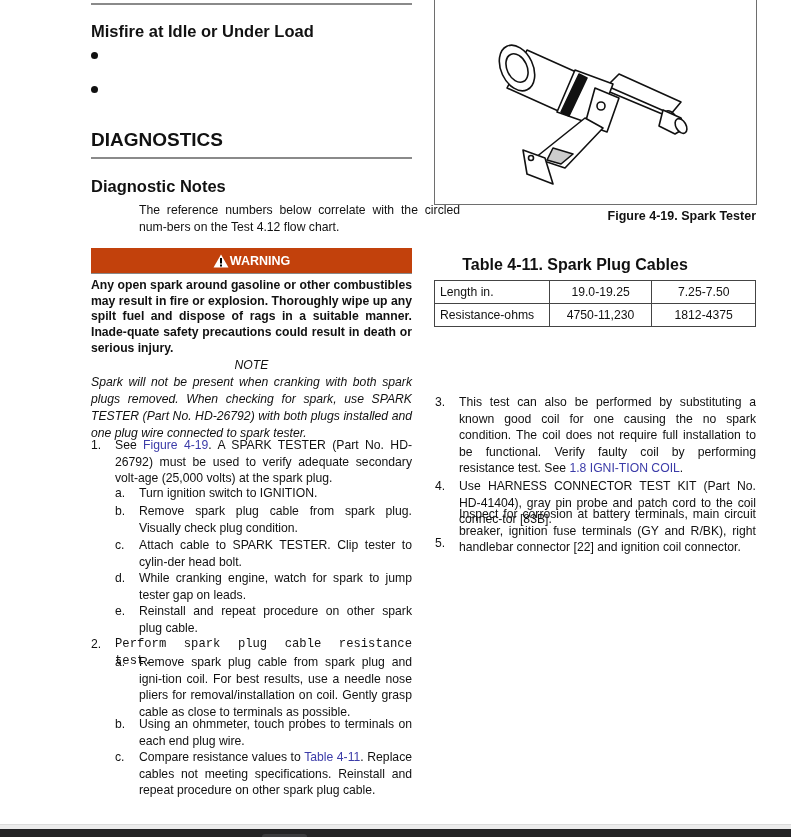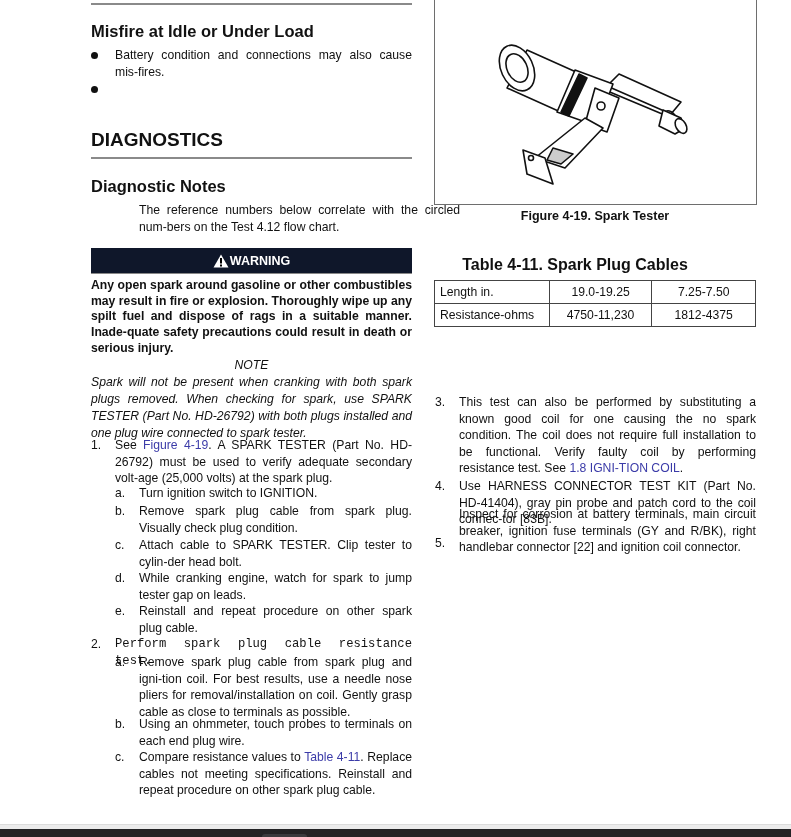--- a/index.html
+++ b/index.html
@@ -12,52 +12,51 @@
   .rule { position: absolute; background: #8a8a8a; }
   .h2 { font-weight: bold; font-size: 16.5px; letter-spacing: 0; }
   .h1 { font-weight: bold; font-size: 19px; }
   .p { font-size: 12.2px; line-height: 16.5px; text-align: justify; }
   .link { color: #3b3ba8; }
   .bullet-row { position: absolute; left: 91px; width: 321px; }
   .bullet-dot { position: absolute; left: 0; top: 5px; width: 7px; height: 7px; border-radius: 50%; background: #111; }
   .bullet-text { position: absolute; left: 24px; width: 297px; }
   .warn-bar {
     position: absolute; left: 91px; top: 248px; width: 321px; height: 25px;
-    background: #0f172a; color: #fff; font-weight: bold; font-size: 12.5px;
+    background: #c2410c; color: #fff; font-weight: bold; font-size: 12.5px;
     display: flex; align-items: center; justify-content: center;
     border-bottom: 1px solid #888;
   }
   .warn-bar svg { margin-right: 1px; }
   .warn-text { position: absolute; left: 91px; top: 278px; width: 321px; font-weight: bold; font-size: 12.2px; line-height: 15.7px; text-align: justify; }
   .note-title { position: absolute; left: 91px; top: 358px; width: 321px; text-align: center; font-style: italic; font-size: 12.2px; }
   .note-text { position: absolute; left: 91px; top: 374px; width: 321px; font-style: italic; font-size: 12.2px; line-height: 17px; text-align: justify; }
   .num { position: absolute; font-size: 12.2px; line-height: 16.5px; }
   .step-text { position: absolute; font-size: 12.2px; line-height: 16.5px; text-align: justify; }
   .fig-box { position: absolute; left: 434px; top: -2px; width: 321px; height: 206px; border: 1.5px solid #6e6e6e; border-top: none; background: #fff; }
-  .fig-caption { position: absolute; left: 434px; top: 209px; width: 322px; text-align: center; font-weight: bold; font-size: 12.5px; }
+  .fig-caption { position: absolute; left: 434px; top: 209px; width: 322px; text-align: right; font-weight: bold; font-size: 12.5px; }
   .tbl-title { position: absolute; left: 414px; top: 256px; width: 322px; text-align: center; font-weight: bold; font-size: 16px; }
   table.spec { position: absolute; left: 434px; top: 280px; width: 322px; border-collapse: collapse; font-size: 12.2px; }
   table.spec td, table.spec th { border: 1px solid #444; padding: 0 5px; height: 22px; }
   table.spec th { height: 24px; font-weight: bold; text-align: center; font-size: 12.2px; }
   table.spec td.c { text-align: center; }
   table.spec td.l { text-align: left; }
   .bottom-strip { position: absolute; left: 0; top: 824px; width: 791px; height: 5px; background: #ececec; border-top: 1px solid #dcdcdc; }
   .bottom-bar { position: absolute; left: 0; top: 829px; width: 791px; height: 8px; background: #232325; }
   .bottom-tab { position: absolute; left: 262px; top: 834px; width: 45px; height: 6px; background: #3a3a3d; border-radius: 3px 3px 0 0; }
 </style>
 </head>
 <body>
 
 <div class="rule" style="left:91px; top:3px; width:321px; height:2px;"></div>
 
 <div class="abs h2" style="left:91px; top:22px;">Misfire at Idle or Under Load</div>
 
 <div class="bullet-row" style="top:47px; height:34px;">
   <span class="bullet-dot"></span>
-  <span class="bullet-text p">Battery condition and connections may also cause mis-fires.</span>
 </div>
 <div class="bullet-row" style="top:81px; height:34px;">
   <span class="bullet-dot"></span>
 </div>
 
 <div class="abs h1" style="left:91px; top:129px;">DIAGNOSTICS</div>
 <div class="rule" style="left:91px; top:157px; width:321px; height:2px;"></div>
 
 <div class="abs h2" style="left:91px; top:177px;">Diagnostic Notes</div>
 <div class="abs p" style="left:91px; top:202px; width:321px;margin-left:48px;">The reference numbers below correlate with the circled num-bers on the Test 4.12 flow chart.</div>

